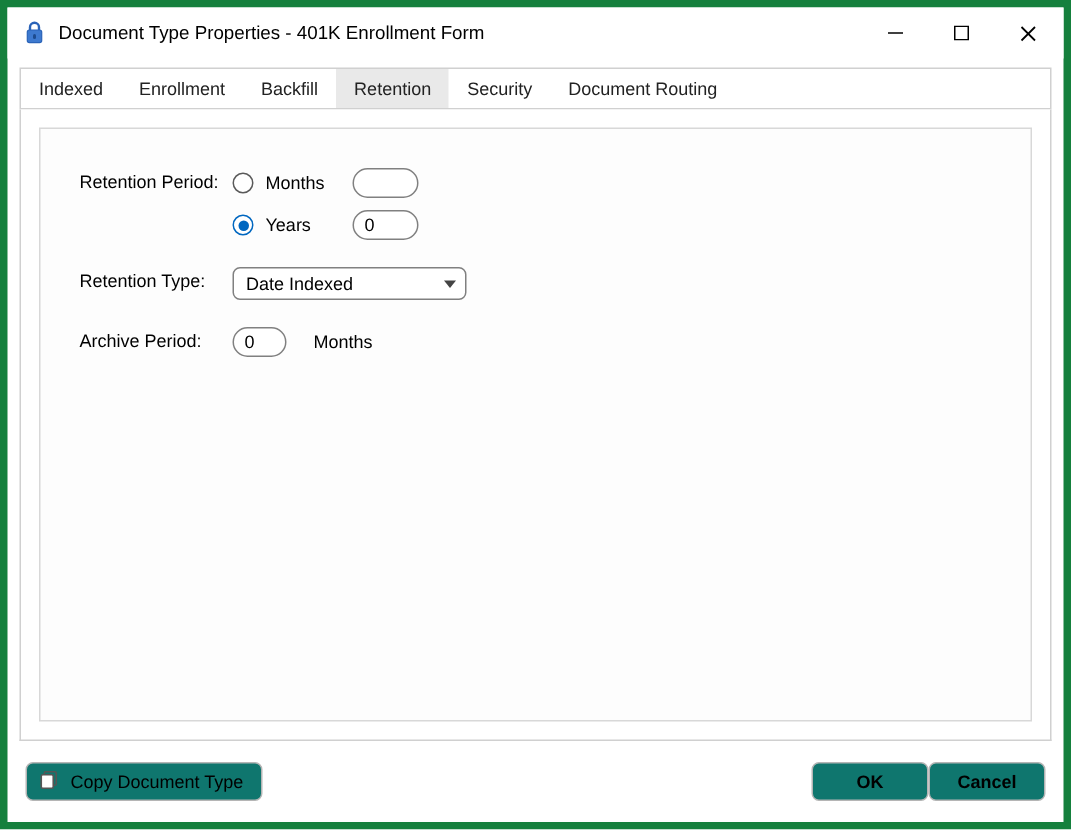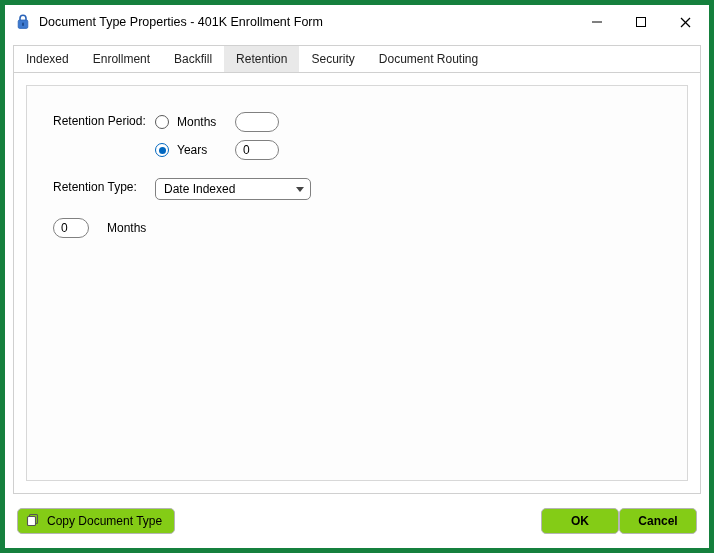--- a/index.html
+++ b/index.html
@@ -147,21 +147,21 @@
     height: 46px;
     display: flex;
     align-items: center;
     padding: 0 12px 8px 12px;
   }
   .footer-spacer { flex: 1; }
   .btn {
     height: 26px;
     border: 1px solid #b5b5b5;
     border-radius: 5px;
-    background: #84cc16;
+    background: #0f766e;
     font-size: 12px;
     font-family: inherit;
     padding: 0 18px;
     display: flex; align-items: center; justify-content: center;
     cursor: default;
     color: #000;
   }
   .btn.copy {
     padding: 0 12px 0 8px;
     gap: 7px;
@@ -252,20 +252,21 @@
         <div class="form-label">Retention Type:</div>
         <div class="form-controls">
           <div class="select-wrap">
             <span>Date Indexed</span>
             <span class="chev"></span>
           </div>
         </div>
       </div>
 
       <div class="form-row" style="margin-top:8px;">
+        <div class="form-label">Archive Period:</div>
         <div class="form-controls" style="flex-direction:row; align-items:center;">
           <input class="num-input narrow" value="0" style="">
           <span class="unit-label">Months</span>
         </div>
       </div>
 
     </div>
   </div>
 
   <div class="footer">

